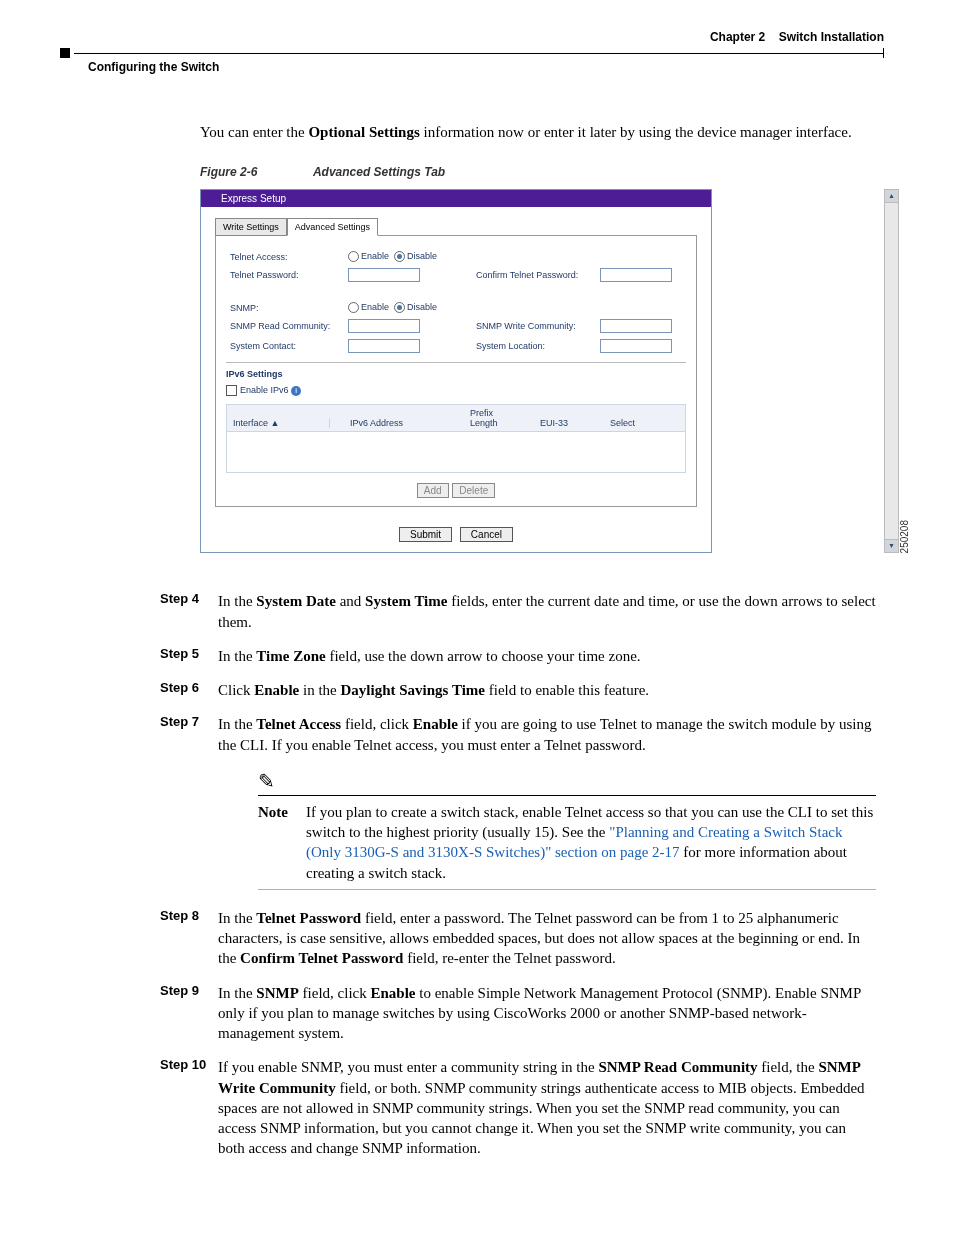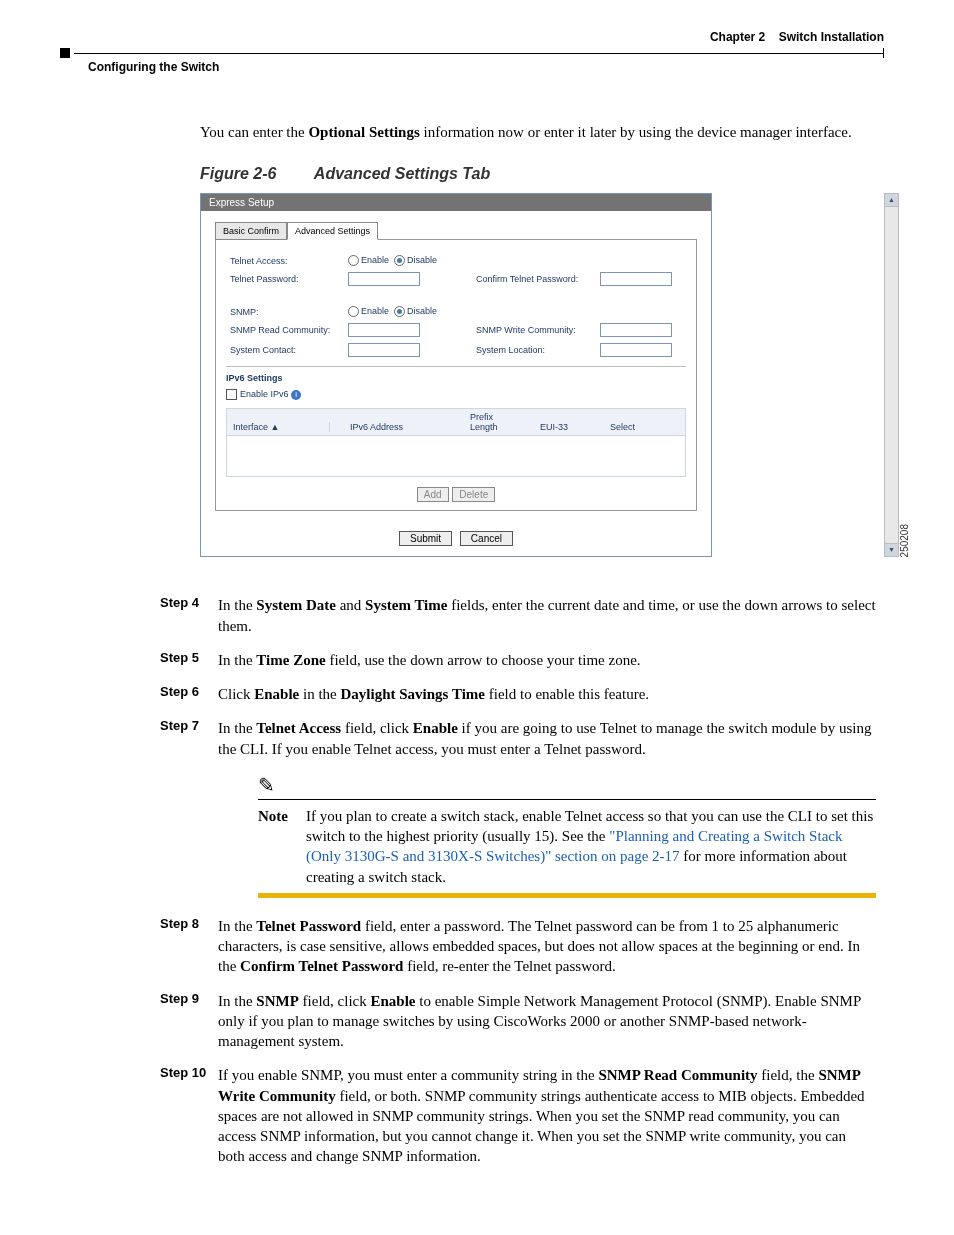--- a/index.html
+++ b/index.html
@@ -41,45 +41,45 @@
   width:1px; height:10px; background:#000;
 }
 
 .body-block {
   margin-left: 140px;
   margin-right: 10px;
 }
 .fig-caption {
   margin-left:140px;
   font-family: Arial, sans-serif;
-  font-size:16px;
+  font-size:12px;
   font-weight:bold;
   font-style:italic;
   color:#333;
   margin-top:24px;
   margin-bottom:10px;
 }
 .fig-caption .fignum { display:inline-block; width:110px; }
 
 
 .fig-wrap {
   margin-left: 140px;
   position:relative;
 }
 .fig {
   width: 510px;
   border:1px solid #7a95b8;
   background:#fff;
 }
 .fig .titlebar {
-  background:#737373;
+  background:#4c1d95;
   color:#fff;
   font-family: Arial, sans-serif;
   font-size:10px;
-  padding:3px 8px;
+  padding:3px 20px;
 }
 .fig .tabstrip {
   padding:10px 10px 0 14px;
   font-family: Arial, sans-serif;
   font-size:9px;
 }
 .fig .tabstrip .tab {
   display:inline-block;
   padding:3px 7px;
   border:1px solid #888;
@@ -169,21 +169,21 @@
 .step-text b { font-weight:bold; }
 .note-block {
   margin-left:198px;
   margin-right:8px;
   margin-bottom:18px;
 }
 .note-icon-row{display:flex;align-items:flex-end;}
 .note-pen{font-size:20px;transform:rotate(0deg);display:inline-block;margin-bottom:2px;}
 .note-content{
   border-top:1px solid #000;
-  border-bottom:5px solid #eab308;
+  border-bottom:1px solid #eab308;
   padding:6px 0;
   display:flex;
   line-height:1.35;
 }
 .note-content .note-lbl{font-weight:bold;width:48px;flex-shrink:0;}
 .note-content a{color:#1a5fb4;text-decoration:none;}
 .cb{display:inline-block;width:9px;height:9px;border:1px solid #555;vertical-align:middle;margin-right:3px;}
 .infoicon{display:inline-block;width:10px;height:10px;border-radius:50%;background:#3a76c4;color:#fff;font-size:8px;line-height:10px;text-align:center;vertical-align:middle;}
 </style>
 </head>
@@ -211,21 +211,21 @@
 
   <div class="fig-caption">
     <span class="fignum">Figure 2-6</span>
     <span>Advanced Settings Tab</span>
   </div>
 
   <div class="fig-wrap">
     <div class="fig">
       <div class="titlebar">Express Setup</div>
       <div class="tabstrip">
-        <span class="tab">Basic Confirm</span><span class="tab active">Advanced Settings</span>
+        <span class="tab">Write Settings</span><span class="tab active">Advanced Settings</span>
       </div>
       <div class="pane">
         <table class="form">
           <tbody>
               <tr>
             <td style="width:110px">Telnet Access:</td>
             <td style="width:120px">
               <span class="radio"></span><span>Enable</span>
               &nbsp;<span class="radio sel"></span><span>Disable</span>
             </td>

